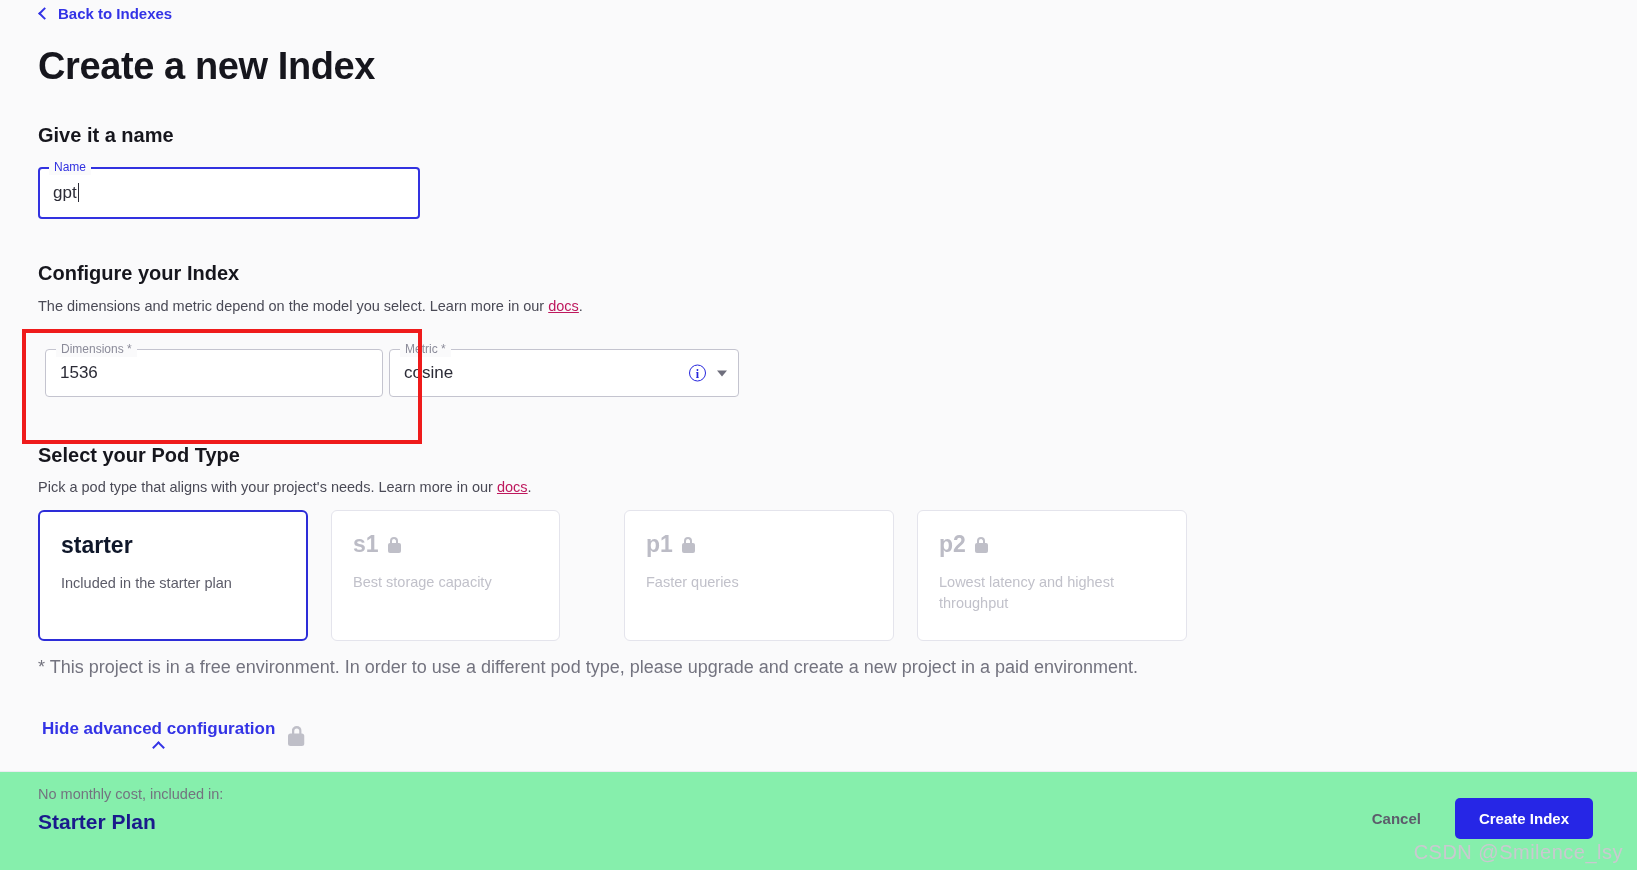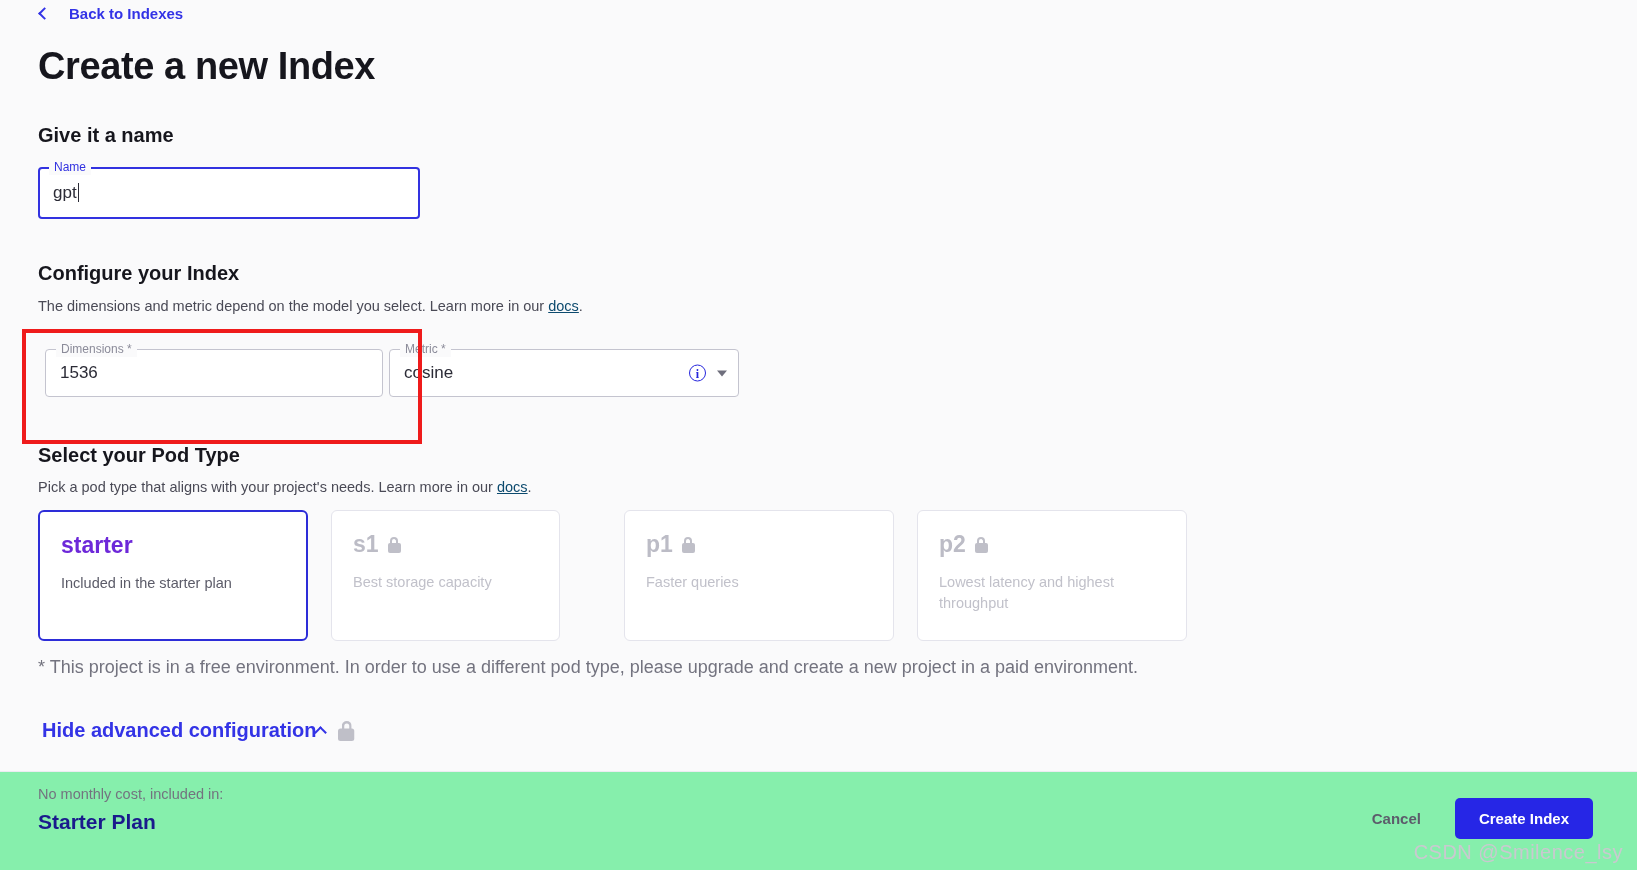--- a/index.html
+++ b/index.html
@@ -14,21 +14,21 @@
     position: relative;
   }
 
   
   .back-link {
     position: absolute;
     left: 40px;
     top: 6px;
     display: flex;
     align-items: center;
-    gap: 20px;
+    gap: 9px;
     color: #3333e6;
     font-size: 15px;
     font-weight: 700;
     cursor: pointer;
     text-decoration: none;
     line-height: 1;
   }
   .chev-left {
     display: inline-block;
     width: 9px; height: 9px;
@@ -60,21 +60,21 @@
     margin: 0;
   }
   .sec-p {
     position: absolute;
     left: 38px;
     font-size: 14.5px;
     color: #4a4a56;
     margin: 0;
   }
   .sec-p a, .inline-link {
-    color: #0c4a6e;
+    color: #be185d;
     text-decoration: underline;
     cursor: pointer;
   }
 
   #h-name { top: 124px; }
   #h-config { top: 262px; }
   #p-config { top: 298px; }
   #h-pod { top: 444px; }
   #p-pod { top: 479px; }
 
@@ -188,21 +188,21 @@
   }
   .pod-card.selected {
     border: 2px solid #2d2dd8;
   }
   .pod-card .pod-title {
     display: flex;
     align-items: center;
     gap: 9px;
     font-size: 23px;
     font-weight: 700;
-    color: #6d28d9;
+    color: #0f172a;
     line-height: 1;
   }
   .pod-card.disabled .pod-title { color: #bcbcc6; }
   .pod-card .pod-desc {
     margin-top: 16px;
     font-size: 14.5px;
     color: #5b5b68;
     line-height: 1.42;
     max-width: 205px;
   }
@@ -247,25 +247,26 @@
   .adv-row {
     position: absolute;
     left: 42px;
     top: 719px;
     display: flex;
     align-items: center;
     gap: 13px;
   }
   .adv-link {
     color: #3333e6;
-    font-size: 20px;
-    font-weight: 700;
-    cursor: pointer;
-    display: flex;
-    align-items: center;
+    font-size: 17px;
+    font-weight: 700;
+    cursor: pointer;
+    display: flex;
+    align-items: center;
+    flex-direction: column;
   }
   .chev-up {
     display: inline-block;
     width: 9px; height: 9px;
     border-left: 2px solid #3333e6;
     border-top: 2px solid #3333e6;
     transform: rotate(45deg);
     margin-top: 4px;
   }
   .adv-lock { transform: scale(1.25); transform-origin: left center; }

